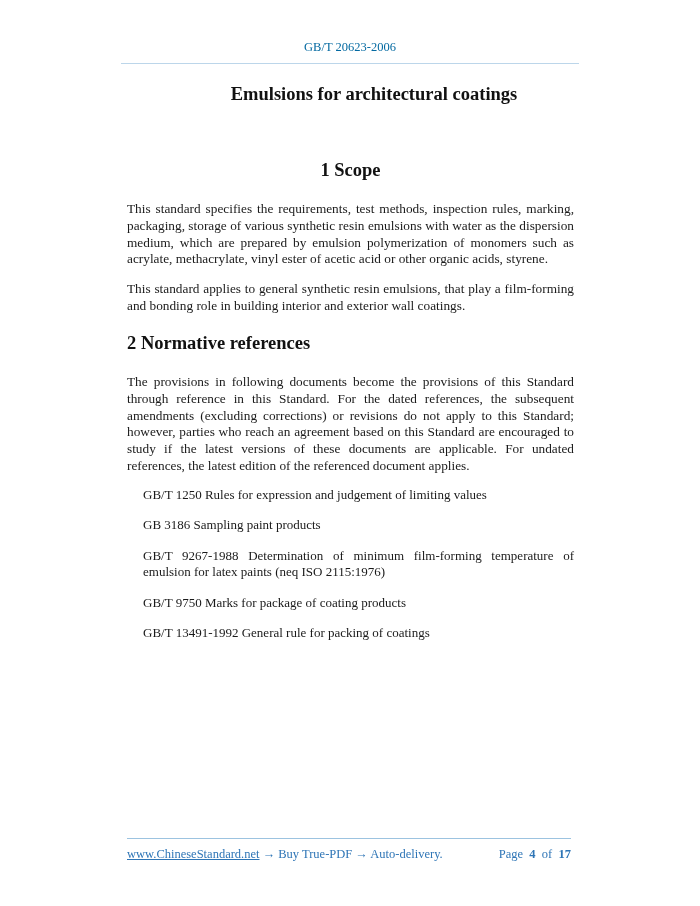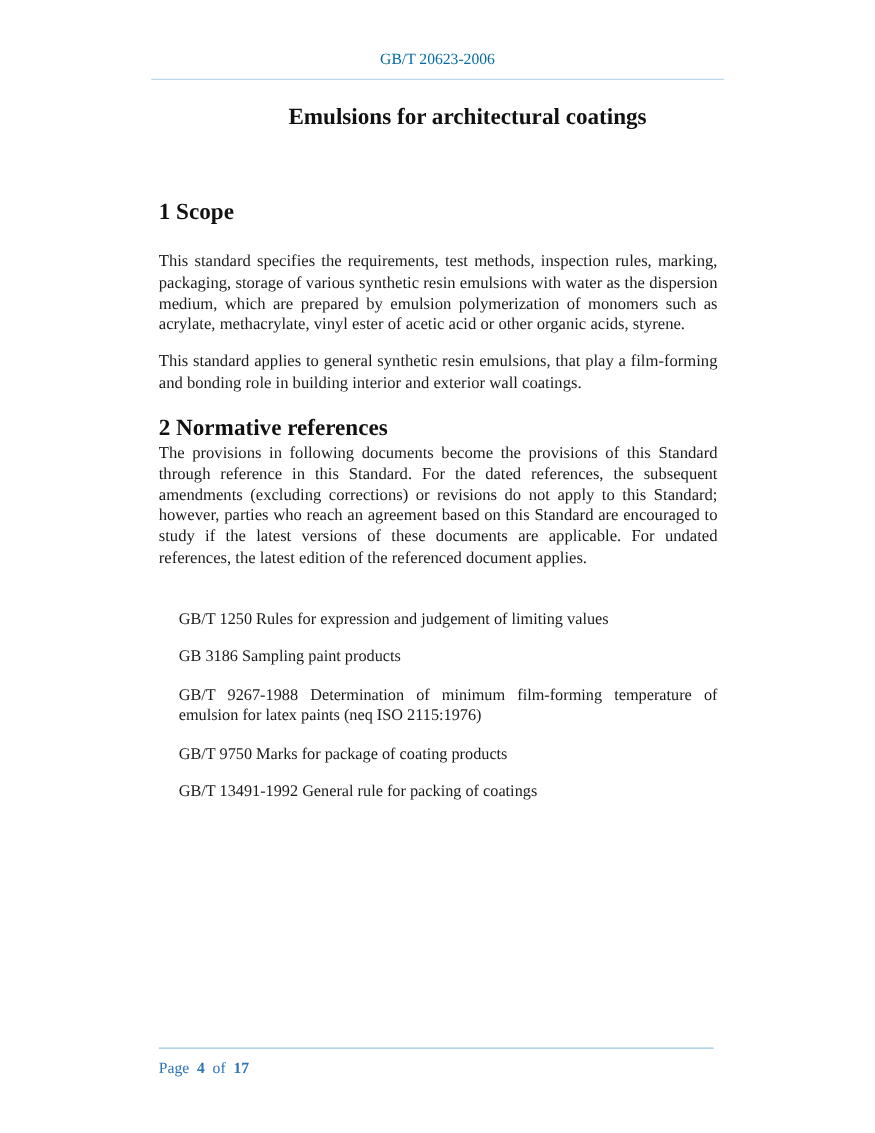--- a/index.html
+++ b/index.html
@@ -7,25 +7,25 @@
       font-family: "Liberation Serif", "DejaVu Serif", serif; color: #1a1a1a; }
     .header { position: absolute; top: 40px; left: 0; width: 700px; text-align: center;
       font-size: 12.5px; color: #0369a1; }
     .header-rule { position: absolute; top: 63px; left: 121px; width: 458px; height: 0;
       border-top: 1px solid #bcd6ea; }
     .doc-title { position: absolute; top: 84px; left: 0; width: 700px; text-align: center;
       font-size: 18.5px; font-weight: bold; color: #111; padding-left: 24px; }
     .content { position: absolute; left: 127px; width: 447px; }
     h2 { margin: 0; font-size: 18.5px; font-weight: bold; color: #111; }
     p { margin: 0; font-size: 13.3px; line-height: 16.8px; text-align: justify; }
-    .sec1-h { top: 160px; }
+    .sec1-h { top: 160px; text-align: center; }
     .sec1-p1 { top: 201px; }
     .sec1-p2 { top: 281px; }
     .sec2-h { top: 333px; }
-    .sec2-p1 { top: 354px; }
+    .sec2-p1 { top: 374px; }
     .refs { position: absolute; left: 143px; width: 431px; top: 487px; }
     .ref { font-size: 13px; line-height: 16.8px; text-align: justify; margin: 0 0 13.5px 0; }
     .footer-rule { position: absolute; top: 838px; left: 127px; width: 444px; height: 0;
       border-top: 1px solid #9cc3e0; }
     .footer { position: absolute; top: 847px; left: 127px; width: 444px; font-size: 12.5px;
       color: #2e75b6; display: flex; justify-content: space-between; }
     .footer a { color: #2e75b6; text-decoration: underline; }
     .footer b { font-weight: bold; }
   </style>
 </head>
@@ -47,18 +47,21 @@
   <p class="ref">GB/T 1250 Rules for expression and judgement of limiting values</p>
   <p class="ref">GB 3186 Sampling paint products</p>
   <p class="ref">GB/T 9267-1988 Determination of minimum film-forming temperature of emulsion for latex paints (neq ISO 2115:1976)</p>
   <p class="ref">GB/T 9750 Marks for package of coating products</p>
   <p class="ref">GB/T 13491-1992 General rule for packing of coatings</p>
 </div>
 
 <div class="footer-rule"></div>
 <div class="footer">
   <span>
+    <a>www.ChineseStandard.net</a><span> → Buy True-PDF → Auto-delivery.</span>
+  </span>
+  <span>
     <span>Page</span>&nbsp;
     <b>4</b>&nbsp;
     <span>of</span>&nbsp;
     <b>17</b>
   </span>
 </div>
 
 </body></html>

